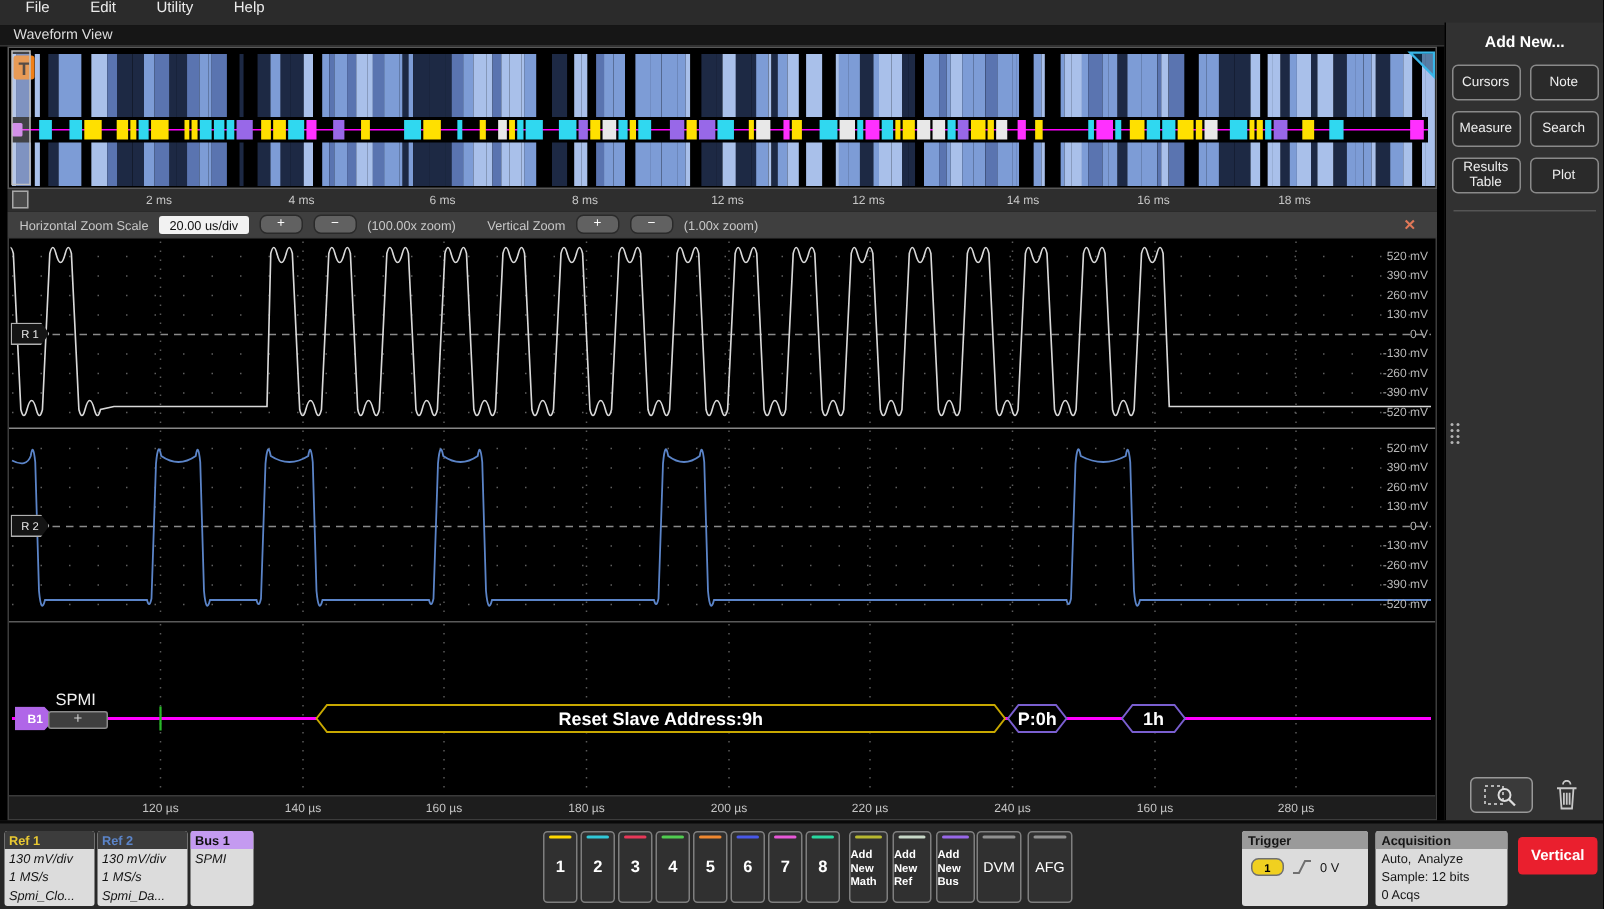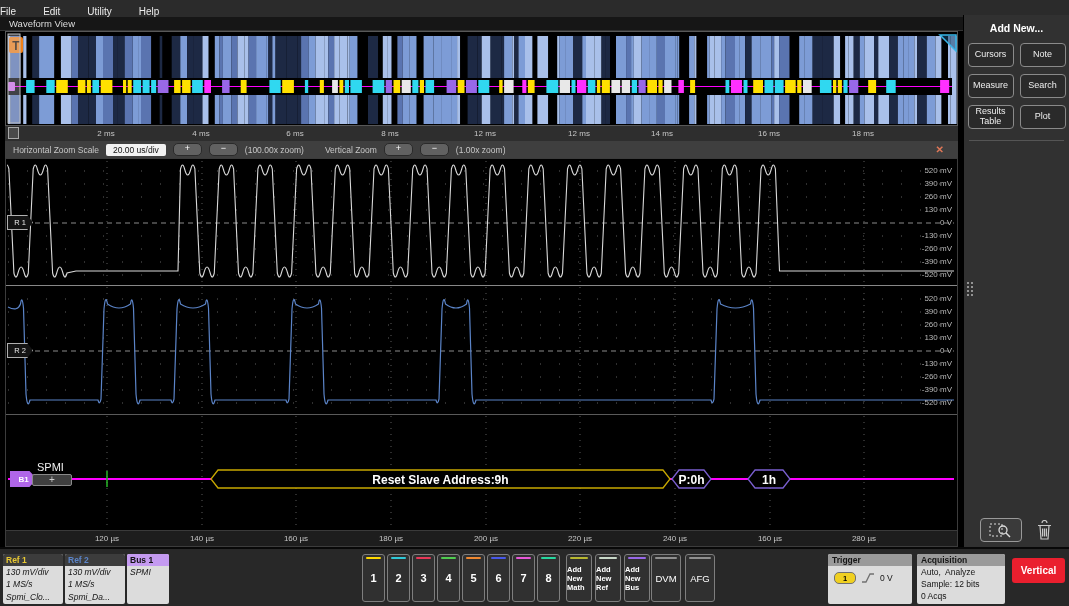--- a/index.html
+++ b/index.html
@@ -1,20 +1,20 @@
 <!DOCTYPE html>
 <html><head>
 <meta charset="utf-8">
 <style>
   html,body{margin:0;padding:0;background:#000;}
   .app{position:relative;width:1069px;height:606px;background:#000;overflow:hidden;
        font-family:"Liberation Sans",sans-serif;color:#ddd;}
   
   .menubar{position:absolute;left:0;top:0;width:100%;height:17px;background:#2b2b2b;
-           display:flex;align-items:flex-end;gap:27px;box-sizing:border-box;
+           display:flex;align-items:flex-start;gap:27px;padding-left:17px;box-sizing:border-box;
            font-size:10px;color:#ececec;}
   .menu-item{cursor:default;}
   
   .tabbar{position:absolute;left:0;top:17px;width:963px;height:14px;background:#161616;
           font-size:9.5px;color:#dcdcdc;display:flex;align-items:center;padding-left:9px;
           box-sizing:border-box;border-bottom:1px solid #333;}
   
   .wfview{position:absolute;left:5px;top:31px;width:953px;height:516px;}
   .overview{position:absolute;left:0;top:0;width:953px;height:95px;background:#000;
             border:1px solid #585858;box-sizing:border-box;}
@@ -344,21 +344,21 @@
     </div>
 
     <div class="ov-axis">
       <div class="ovhandle"></div>
     <span class="axlab" style="left: 101px;">2 ms</span>
         <span class="axlab" style="left: 196px;">4 ms</span>
         <span class="axlab" style="left: 290px;">6 ms</span>
         <span class="axlab" style="left: 385px;">8 ms</span>
         <span class="axlab" style="left: 480px;">12 ms</span>
         <span class="axlab" style="left: 574px;">12 ms</span>
-        <span class="axlab" style="left: 657px;">14 ms</span>
+        <span class="axlab" style="left: 677px;">14 ms</span>
         <span class="axlab" style="left: 764px;">16 ms</span>
         <span class="axlab" style="left: 858px;">18 ms</span>
       </div>
 
     <div class="zoombar">
       <span>Horizontal Zoom Scale</span>
       <span class="zval">20.00 us/div</span>
       <span class="zbtn">+</span>
       <span class="zbtn">−</span>
       <span>(100.00x zoom)</span>

